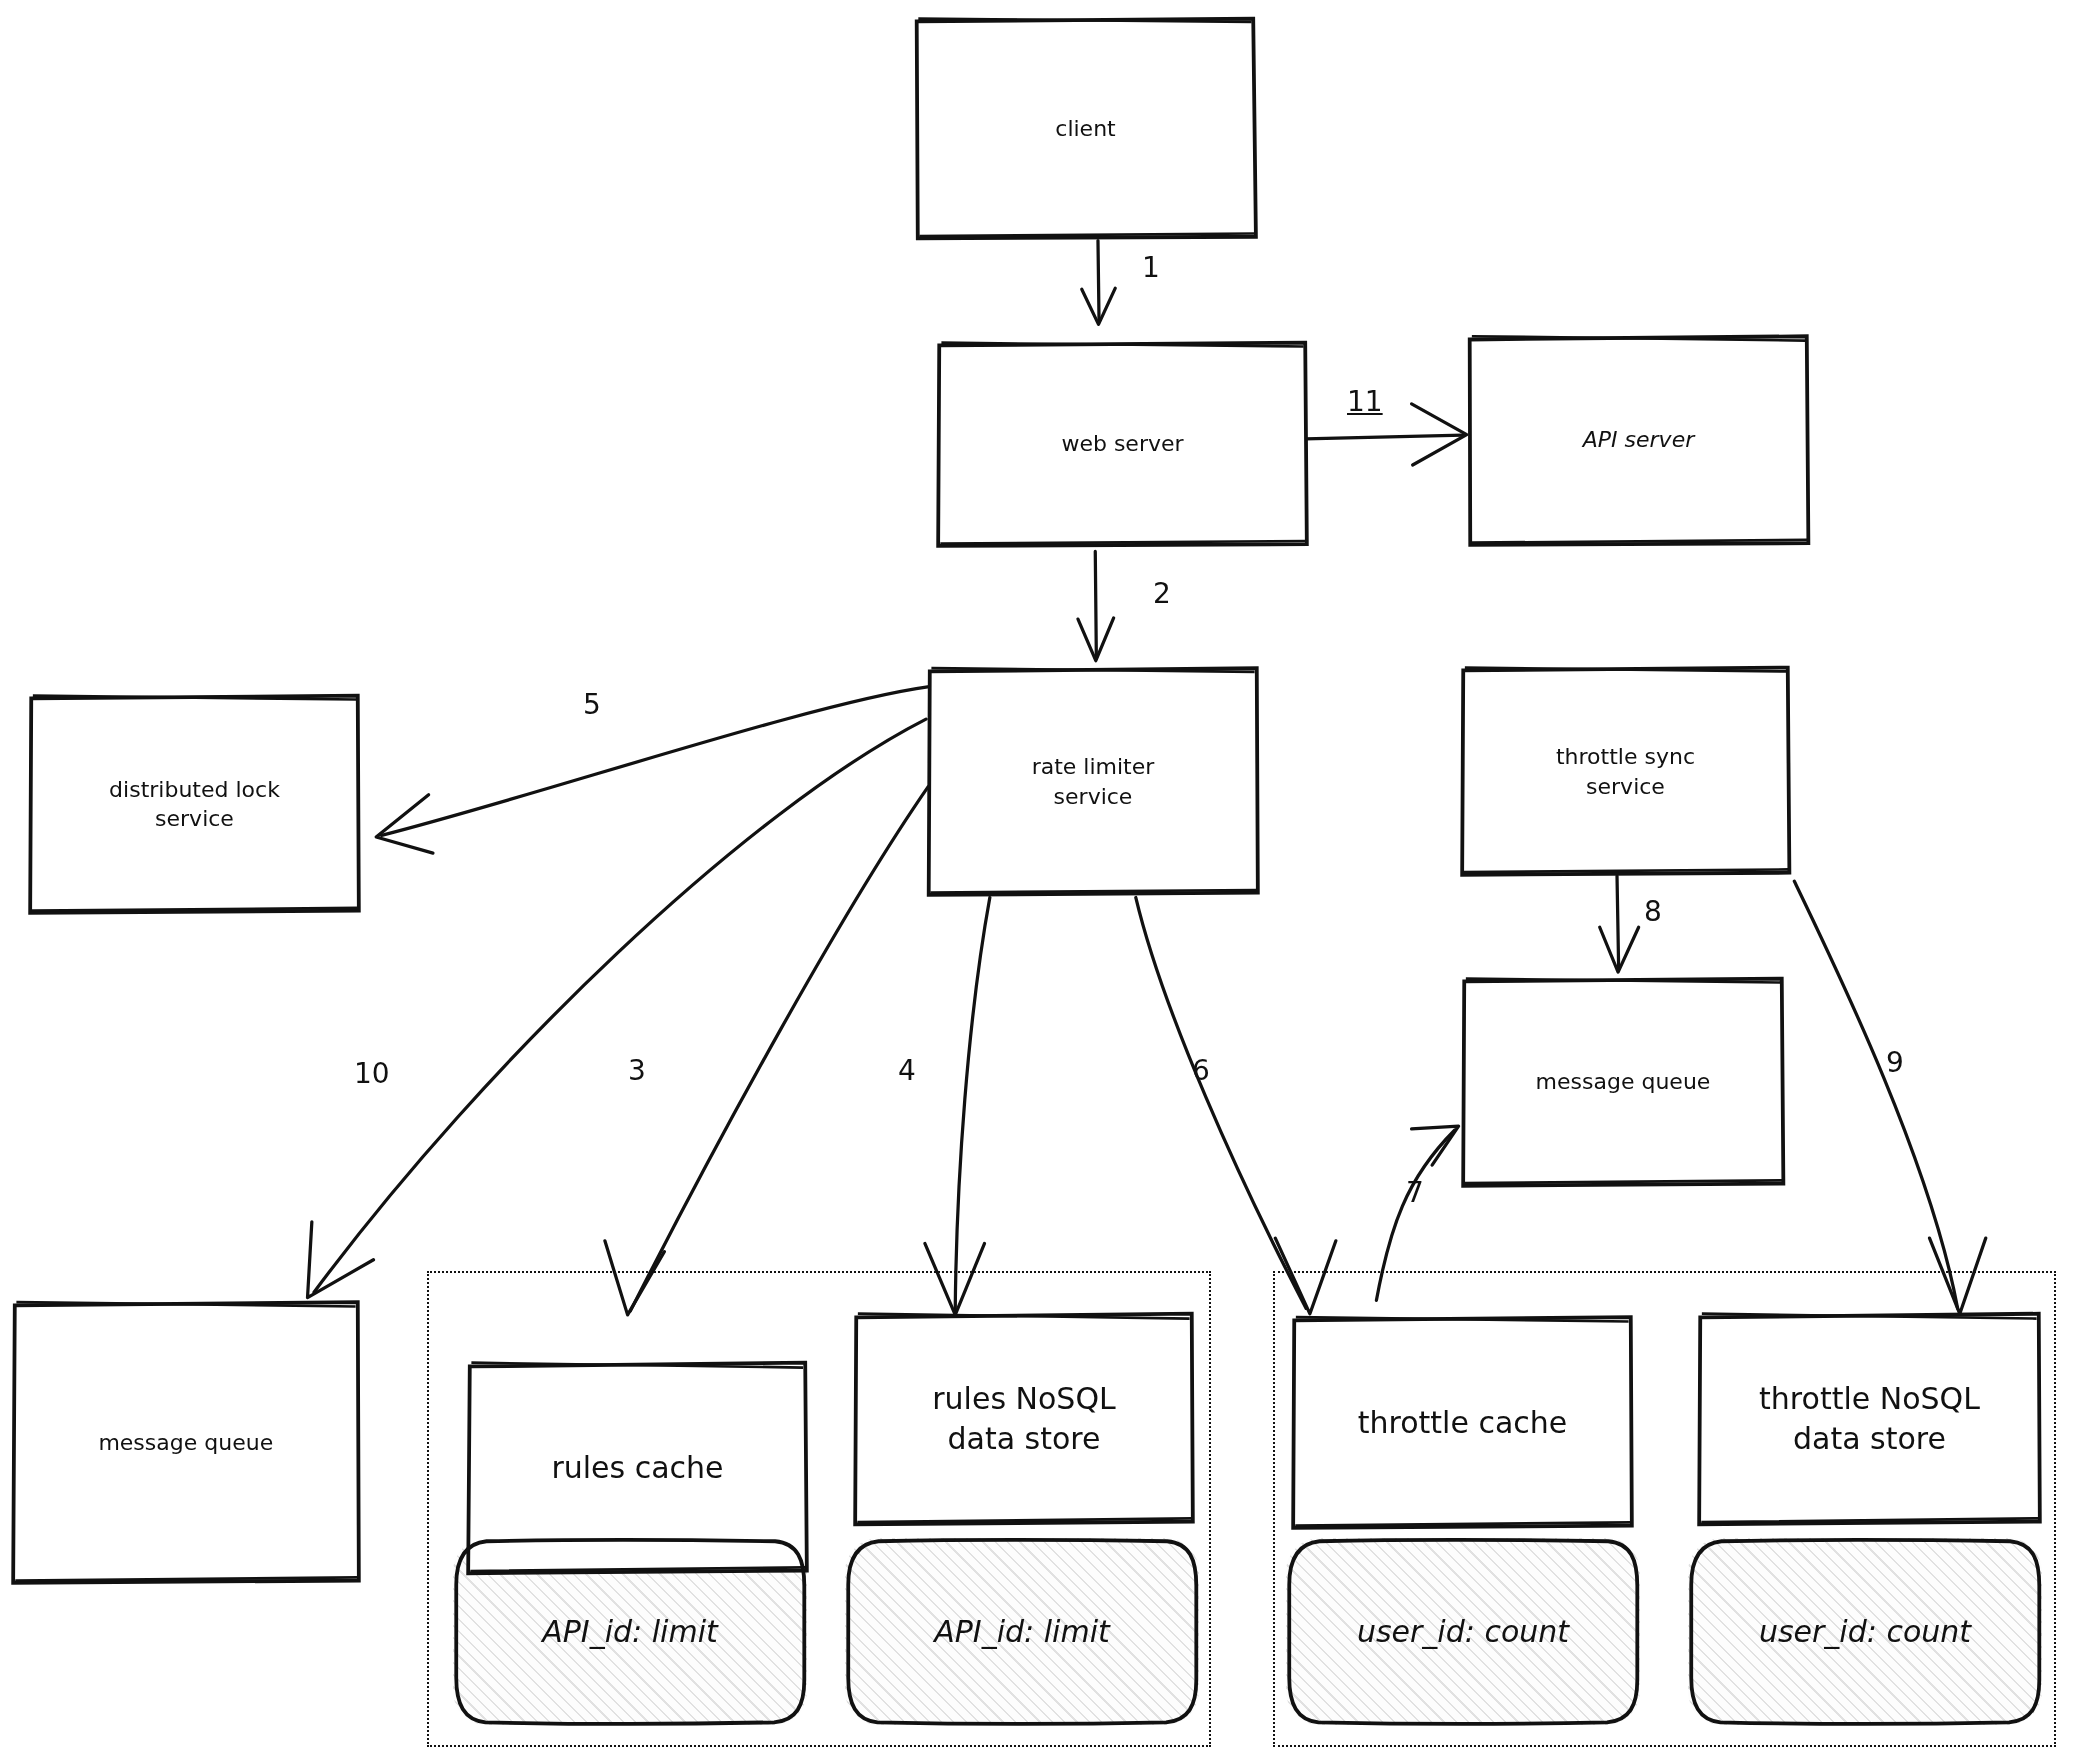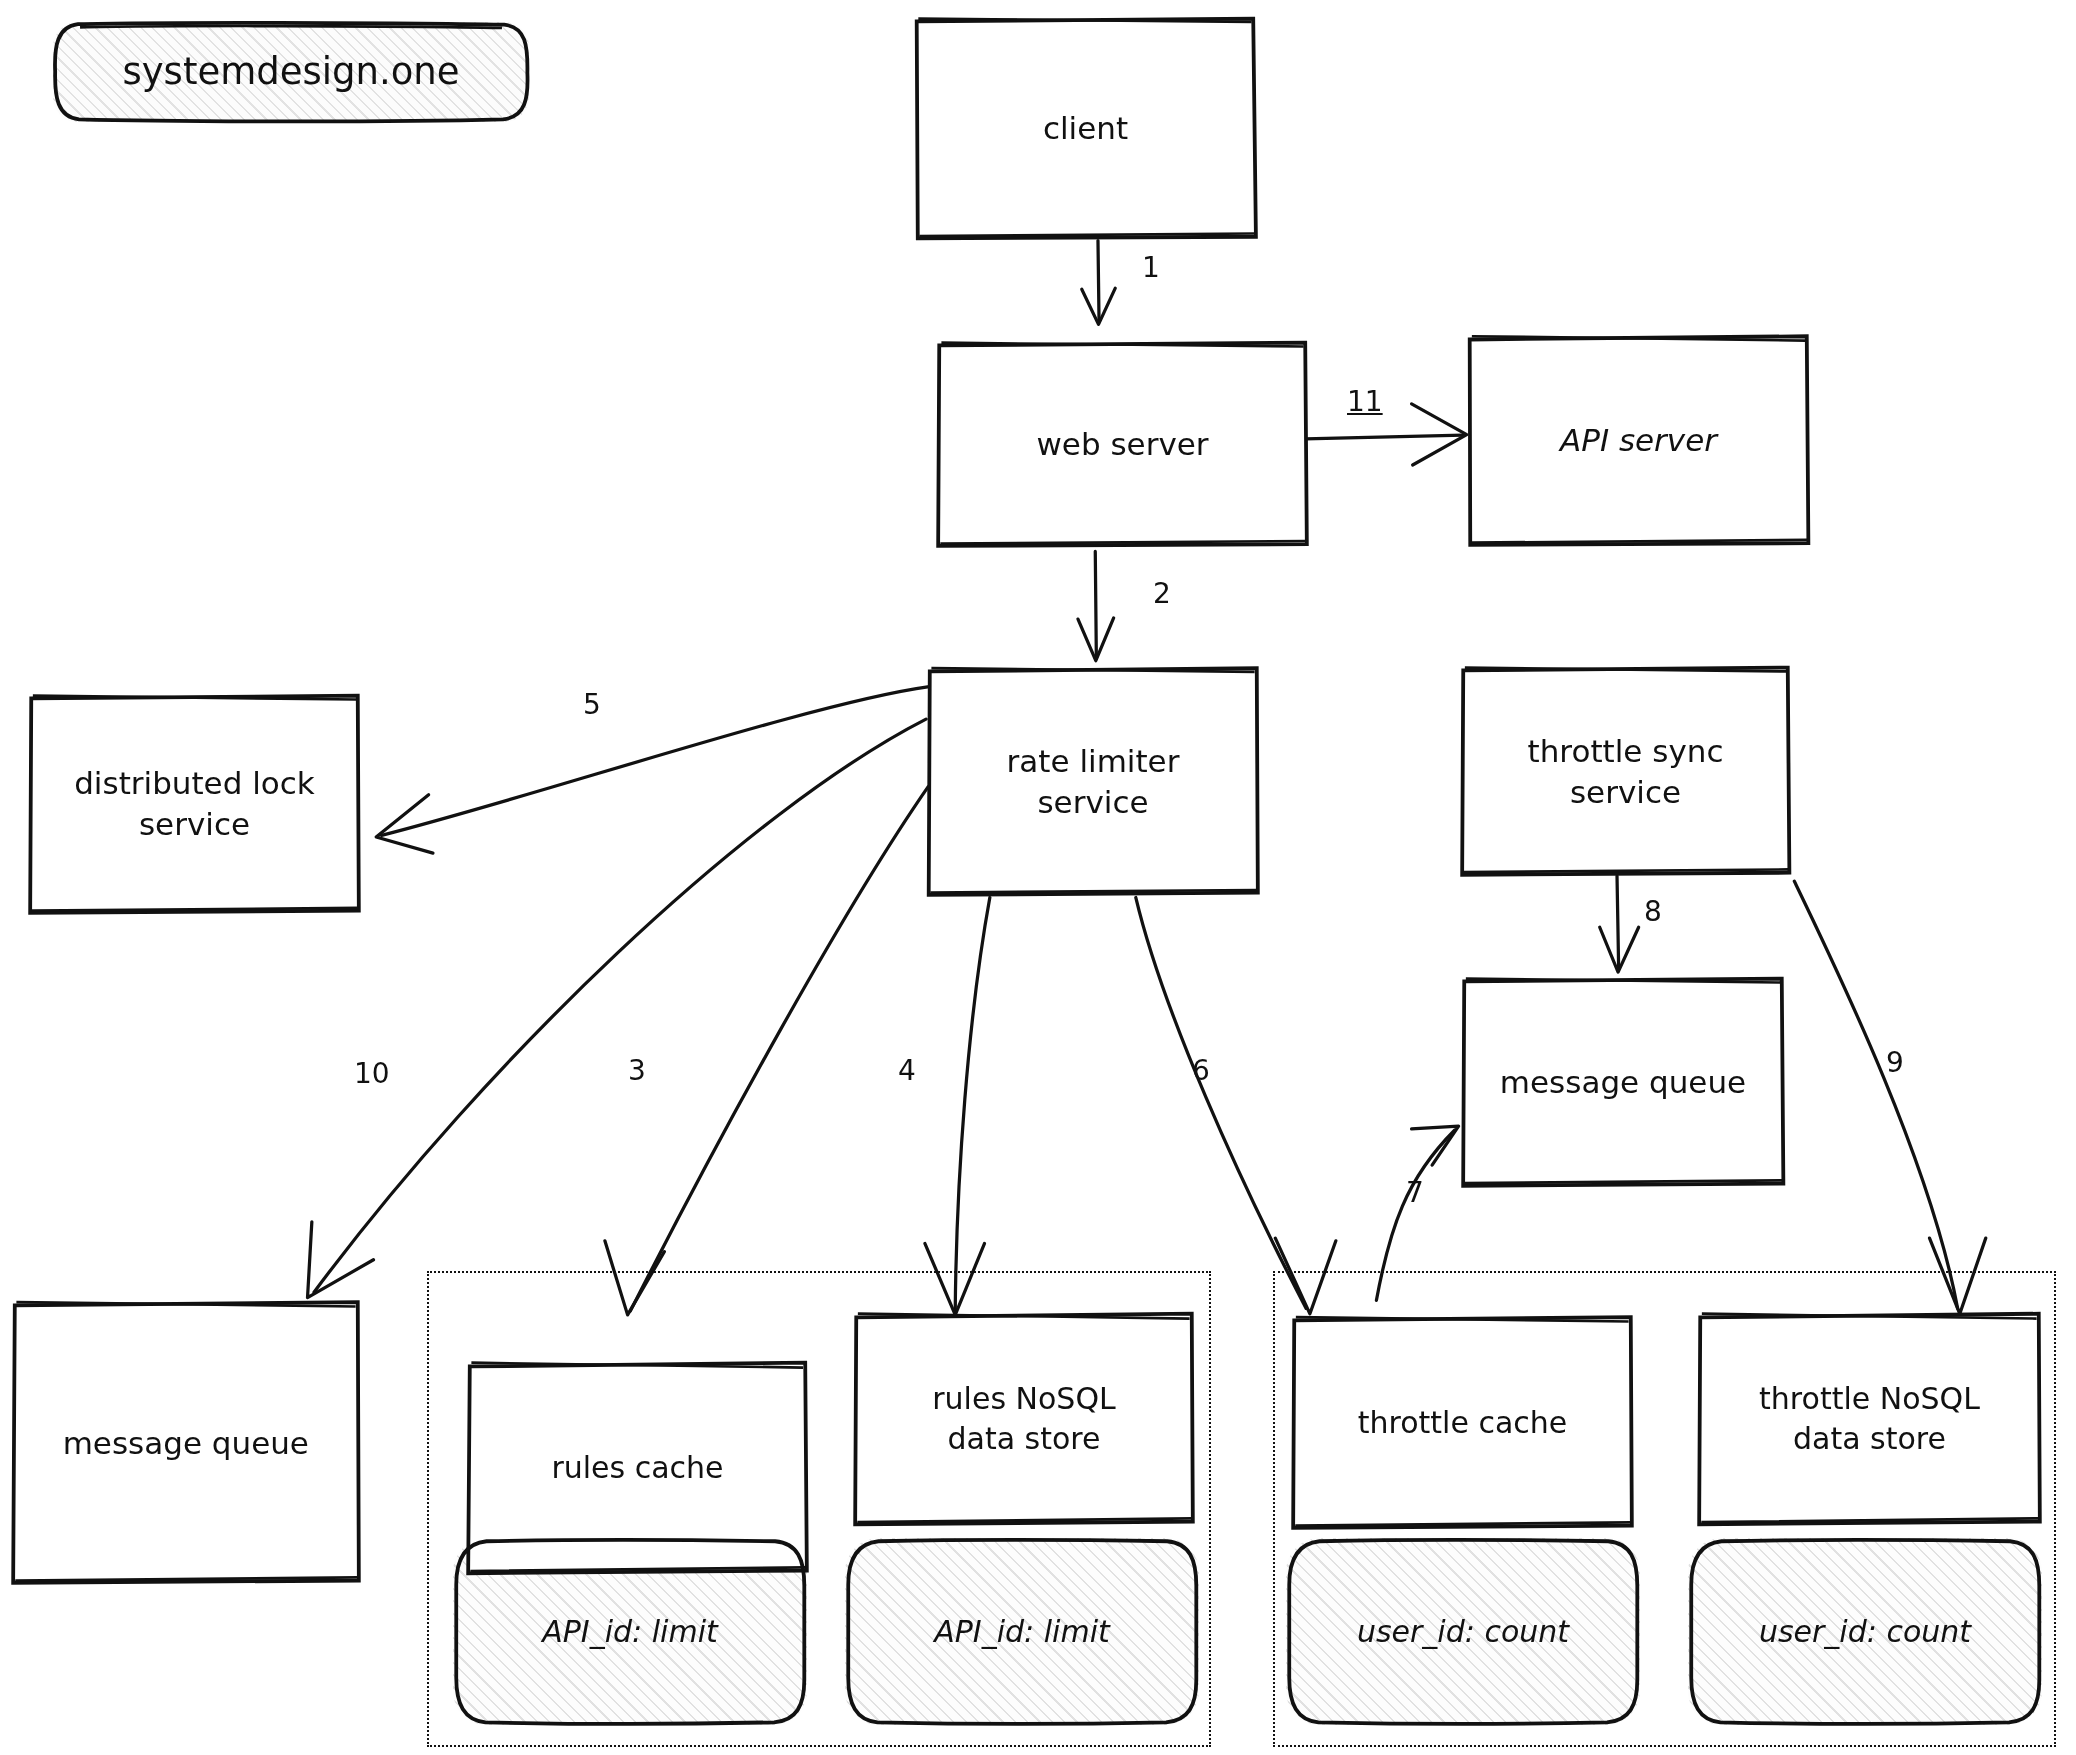--- a/index.html
+++ b/index.html
@@ -69,21 +69,21 @@
     font-size:28px;
     line-height:1;
     z-index:6;
     white-space:nowrap;
   }
 
   
   #wires { position:absolute; left:0; top:0; width:2077px; height:1755px;
            z-index:1; pointer-events:none; }
 
-  .t-big   { font-size:31px; }
+  .t-big   { font-size:22px; }
   .t-med   { font-size:30px; }
   .t-ital  { font-style:italic; }
 </style>
 </head>
 <body>
 
 <div id="stage">
 
   <svg id="wires" viewBox="0 0 3840 3246">
     <g fill="none" stroke="#111111" stroke-width="6" stroke-linecap="round" stroke-linejoin="round">
@@ -138,28 +138,20 @@
         <path d="M2958,1715 L2992,1798 L3030,1715"></path>
       </g>
 
       <g>
         <path d="M3318,1630 C3400,1800 3570,2150 3620,2420"></path>
         <path d="M3568,2290 L3624,2430 L3672,2290"></path>
       </g>
     </g>
   </svg>
 
-  <div class="logo" style="left:53px; top:21.6px; width:476px; height:100px;">
-    <svg class="sketch-svg" viewBox="0 0 880 185" preserveAspectRatio="none">
-      <path d="M46,4 C180,0 640,1 834,5 C874,9 878,44 877,94 C879,140 874,176 832,180
-               C600,186 200,184 48,180 C8,176 3,138 4,92 C2,44 8,9 46,4 Z" fill="none" stroke="#111" stroke-width="7" stroke-linejoin="round"></path>
-      <path d="M50,10 C190,6 650,7 830,11" fill="none" stroke="#111" stroke-width="5"></path>
-    </svg>
-    <span class="lbl t-big" style="font-size:37px;">systemdesign.one</span>
-  </div>
 
   <div class="node" style="left:914px; top:17.3px; width:343px; height:223px;">
     <svg class="sketch-svg" viewBox="0 0 635 412" preserveAspectRatio="none">
       <path d="M5,8 L628,3 L633,406 L7,409 Z" fill="#fff" stroke="#111" stroke-width="7"></path>
       <path d="M8,3 L625,9 M631,400 L10,405" fill="none" stroke="#111" stroke-width="5"></path>
     </svg>
     <span class="lbl t-big">client</span>
   </div>
 
   <div class="node" style="left:936px; top:340px; width:373px; height:208px;">

